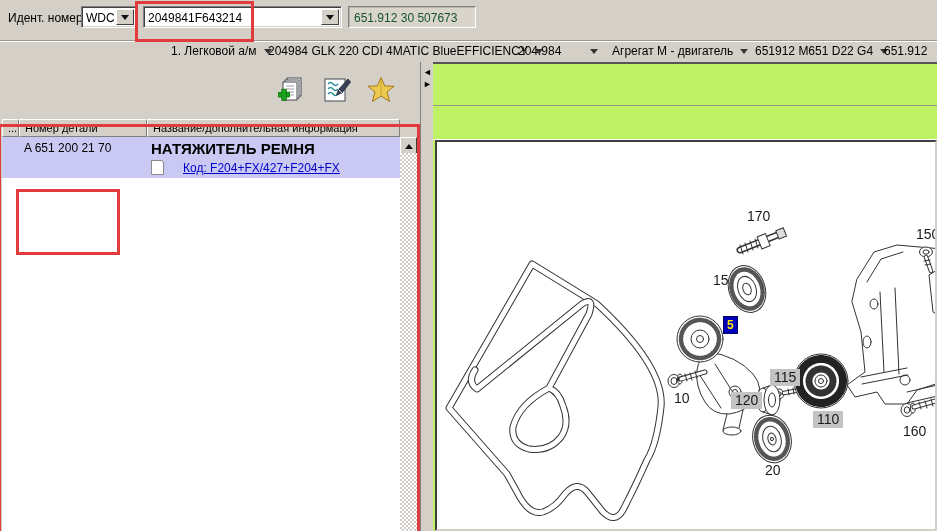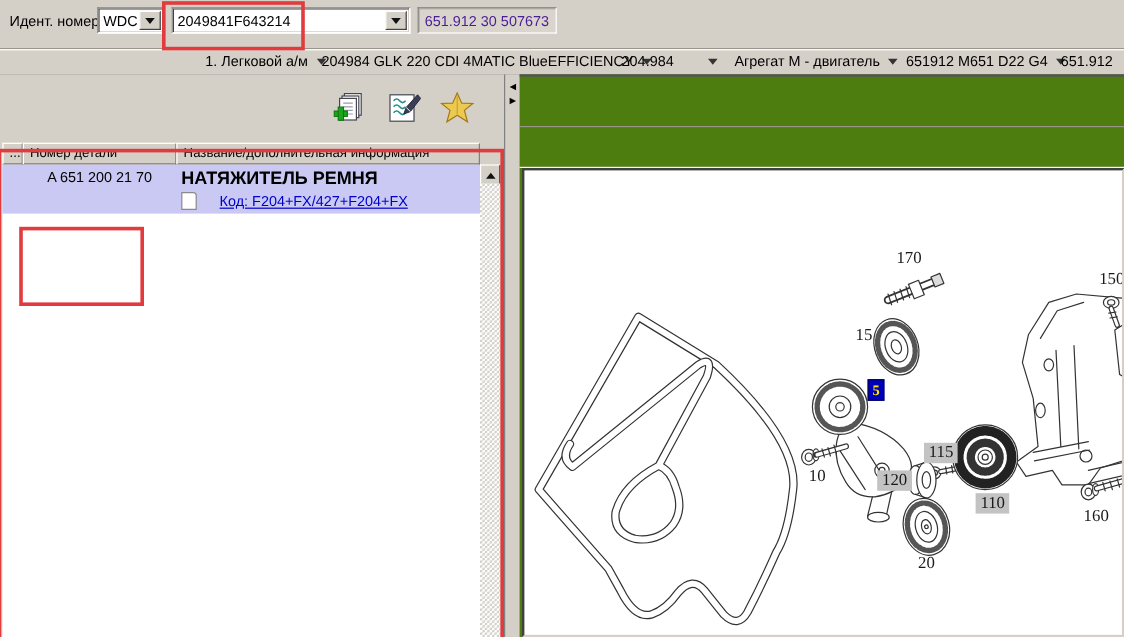--- a/index.html
+++ b/index.html
@@ -11,61 +11,61 @@
   .combo{position:absolute;top:6px;height:22px;background:#fff;box-sizing:border-box;
          border:1px solid;border-color:#808080 #fff #fff #808080;
          box-shadow:inset 1px 1px 0 #404040, inset -1px -1px 0 #d4d0c8;}
   .combo-field{position:absolute;left:4px;top:4px;right:20px;font-size:12px;white-space:nowrap;overflow:hidden;}
   .combo-btn{position:absolute;right:2px;top:2px;bottom:2px;width:16px;background:#d4d0c8;
              border:1px solid;border-color:#fff #404040 #404040 #fff;
              display:flex;align-items:center;justify-content:center;}
   .arr-down{width:0;height:0;border:4px solid transparent;border-top:5px solid #111;margin-top:4px;}
   .combo.wdc{left:81px;width:56px;padding-left:28px;}
   .combo.vin{left:143px;width:199px;}
-  .field-disabled{position:absolute;left:348px;top:6px;width:116px;height:22px;box-sizing:border-box;
+  .field-disabled{position:absolute;left:348px;top:6px;width:128px;height:22px;box-sizing:border-box;
              background:#d9d5cd;border:1px solid;border-color:#808080 #fff #fff #808080;
-             box-shadow:inset 1px 1px 0 #b9b5ad;color:#4c1d95;padding:4px 5px;white-space:nowrap;overflow:hidden;}
+             box-shadow:inset 1px 1px 0 #b9b5ad;color:#14532d;padding:4px 5px;white-space:nowrap;overflow:hidden;}
   
   .menubar{position:absolute;top:41px;left:0;width:100%;height:20px;background:#d4d0c8;
            border-top:1px solid #fff;border-bottom:1px solid #808080;font-size:12px;}
   .menu-item{position:absolute;top:2px;display:flex;align-items:center;gap:7px;white-space:nowrap;}
   .mi-arrow{width:0;height:0;border:4px solid transparent;border-top:5px solid #333;margin-top:4px;}
   
   .content{position:absolute;top:62px;left:0;right:0;bottom:0;}
   .left-panel{position:absolute;left:0;top:0;width:420px;height:100%;background:#d4d0c8;}
   .tb-icons{position:absolute;right:24px;top:13px;display:flex;gap:15px;}
   .tb-btn{width:30px;height:30px;}
   
   .parts-table{position:absolute;top:57px;left:2px;width:398px;bottom:0;background:#fff;}
   .t-header{display:flex;height:18px;font-size:11px;}
   .t-hcell{box-sizing:border-box;background:#d4d0c8;padding:2px 5px;white-space:nowrap;overflow:hidden;
            border:1px solid;border-color:#fff #808080 #808080 #fff;}
   .t-hc1{width:17px;}.t-hc2{width:128px;}.t-hc3{flex:1;}
   .t-row{display:grid;grid-template-columns:17px 128px 1fr;background:#c9c9f3;min-height:40px;}
-  .c-num{padding:4px 5px;font-size:12px;text-align:center;}
+  .c-num{padding:4px 5px;font-size:12px;}
   .c-name{padding:3px 4px;}
   .row-title{font-weight:bold;font-size:15px;}
   .row-link{display:flex;align-items:center;gap:19px;margin-top:3px;}
   .doc-icon{width:11px;height:13px;background:#fff;border:1px solid #8a8a8a;border-radius:0 3px 0 0;}
   .code-link{color:#0000cc;text-decoration:underline;font-size:12px;}
   
   .t-scrollbar{position:absolute;left:400px;top:75px;width:17px;bottom:0;}
   .sb-up{height:16px;background:#d4d0c8;border:1px solid;border-color:#fff #404040 #404040 #fff;
          display:flex;align-items:center;justify-content:center;}
   .arr-up{width:0;height:0;border:4px solid transparent;border-bottom:5px solid #111;margin-bottom:3px;}
   .sb-track{position:absolute;left:0;right:0;top:16px;bottom:0;background-color:#fff;
      background-image:linear-gradient(45deg,#d0ccc4 25%,transparent 25%,transparent 75%,#d0ccc4 75%),
                       linear-gradient(45deg,#d0ccc4 25%,transparent 25%,transparent 75%,#d0ccc4 75%);
      background-size:4px 4px;background-position:0 0,2px 2px;}
   
   .splitter{position:absolute;left:420px;top:0;width:13px;height:100%;background:#d4d0c8;
             border-left:1px solid #808080;border-right:1px solid #404040;}
   .split-arrow{position:absolute;left:2px;font-size:9px;line-height:9px;color:#000;}
   
-  .right-panel{position:absolute;left:433px;top:0;right:0;bottom:0;background:#4d7c0f;font-family:Liberation Serif, serif;}
+  .right-panel{position:absolute;left:433px;top:0;right:0;bottom:0;background:#bef264;}
   .rp-band1{position:absolute;top:0;left:0;right:0;height:44px;border-top:2px solid #555;
             border-bottom:1px solid #979389;box-sizing:border-box;}
   .rp-band2{position:absolute;top:44px;left:0;right:0;height:34px;border-bottom:1px solid #fff;box-sizing:border-box;}
   .image-area{position:absolute;top:78px;left:2px;right:0;bottom:0;background:#fff;
               border:2px solid;border-color:#404040 #d4d0c8 #d4d0c8 #404040;box-sizing:border-box;overflow:hidden;}
   .diagram-svg{position:absolute;left:0;top:0;}
   .callout{position:absolute;font-size:14px;color:#1a1a1a;white-space:nowrap;}
   .callout-gray{background:#c3c3c3;padding:0 4px;line-height:17px;}
   .callout-selected{background:#0000bb;color:#ffe800;font-weight:bold;font-size:12px;
                     padding:0 3px;line-height:16px;border:1px solid #000060;}

